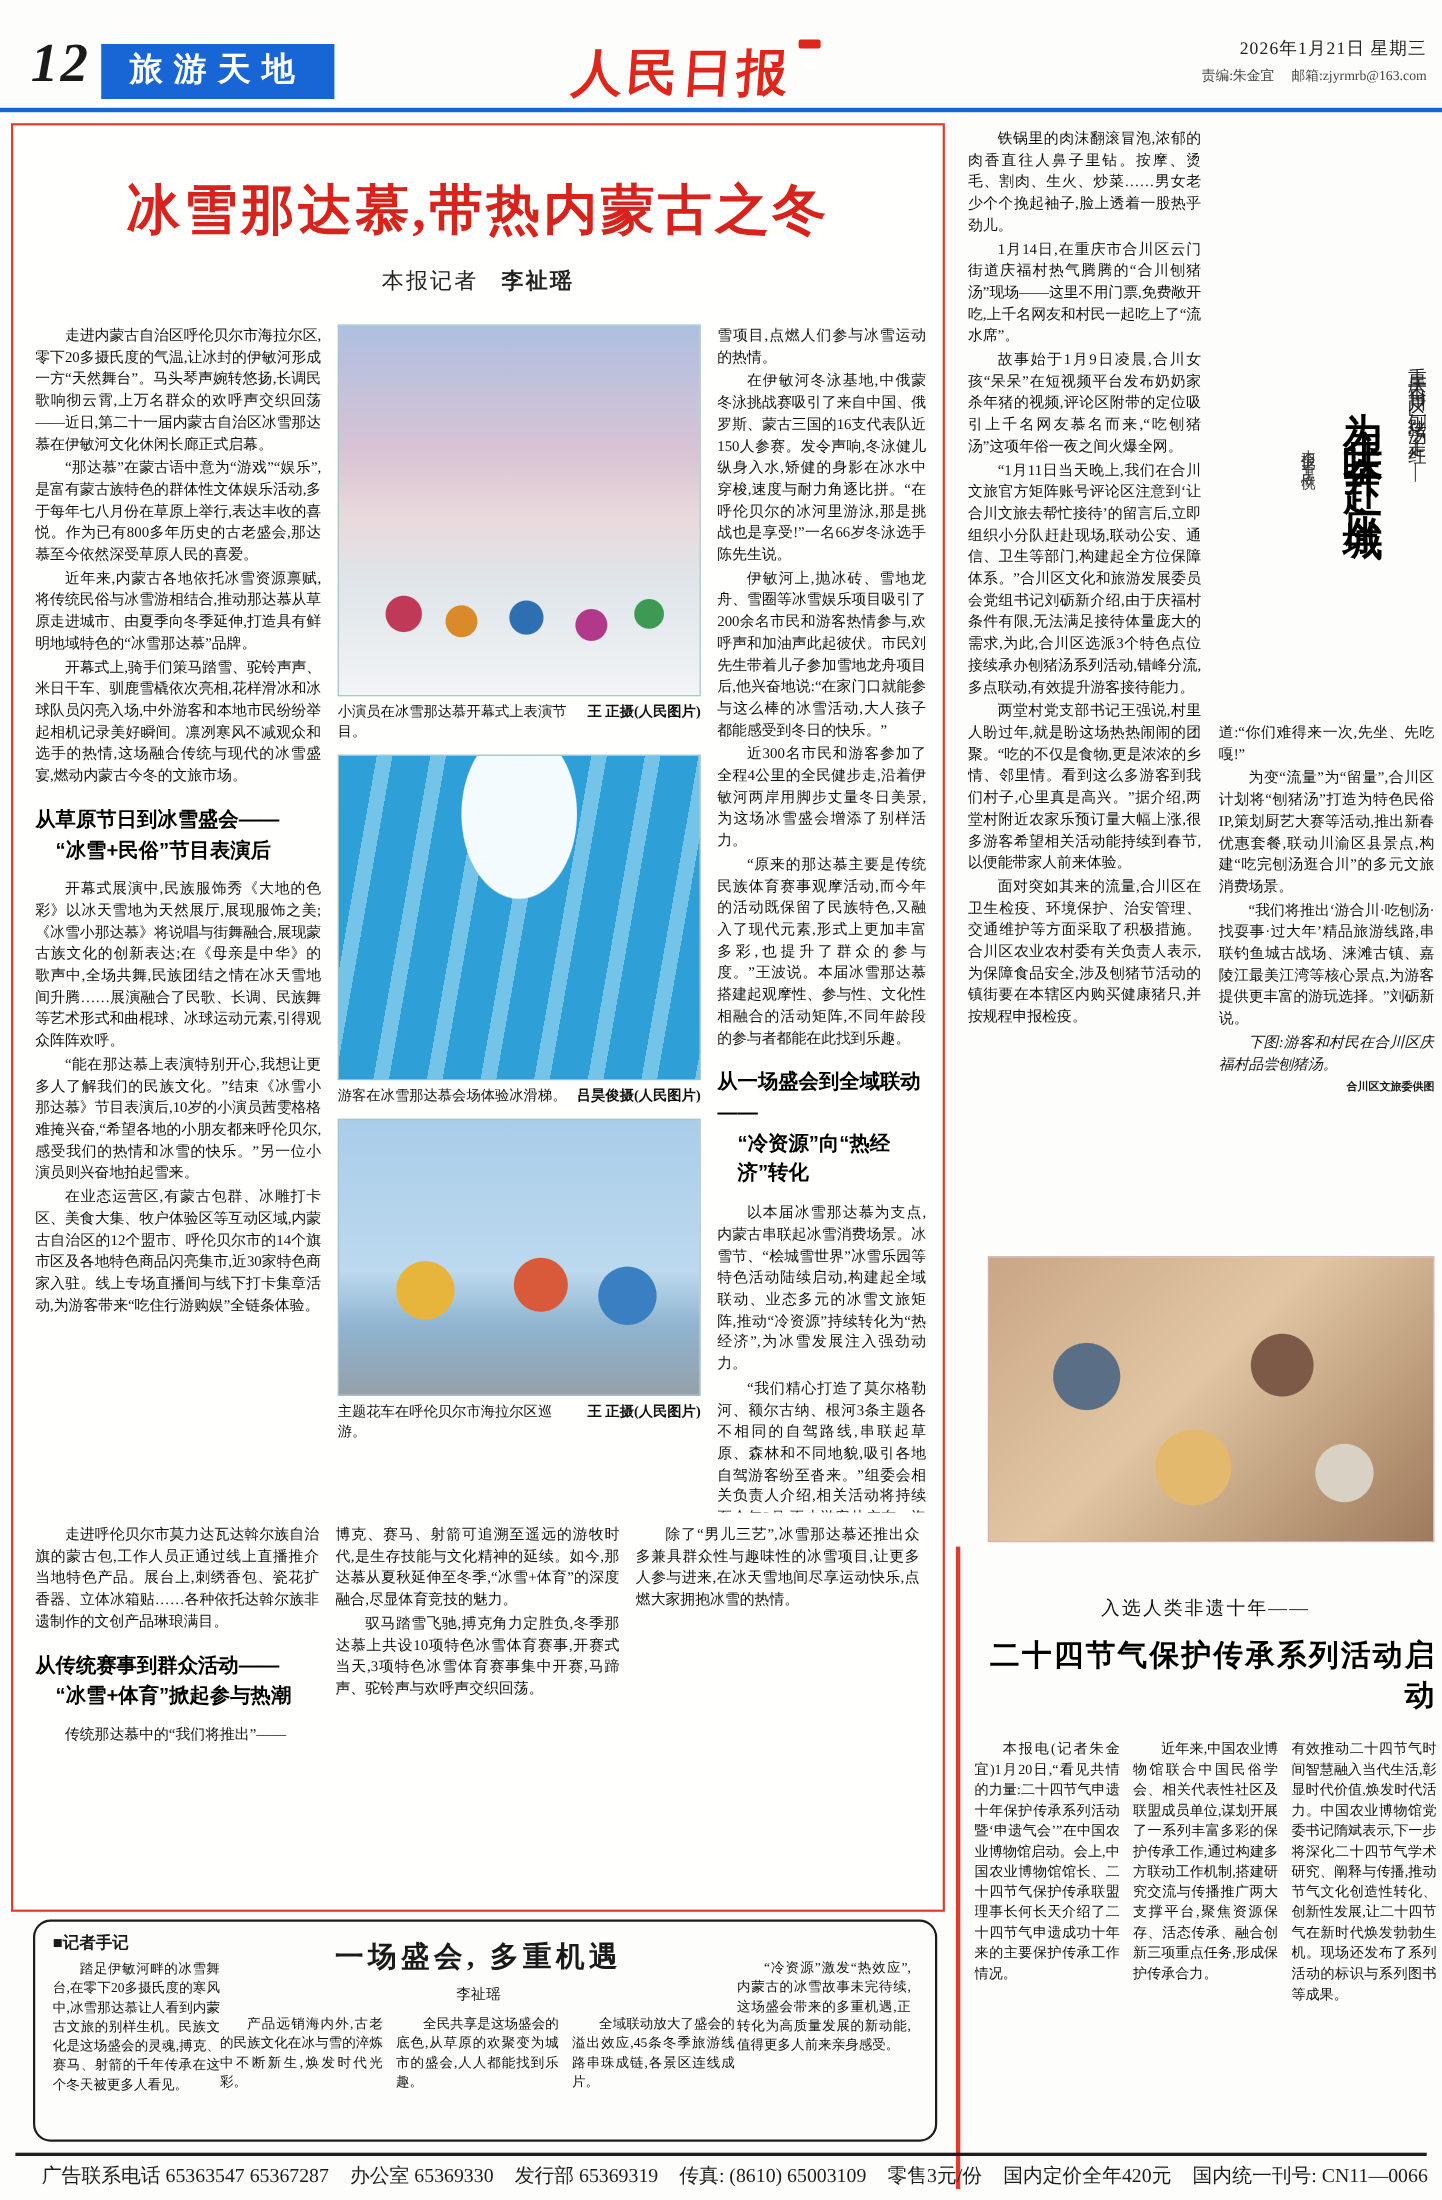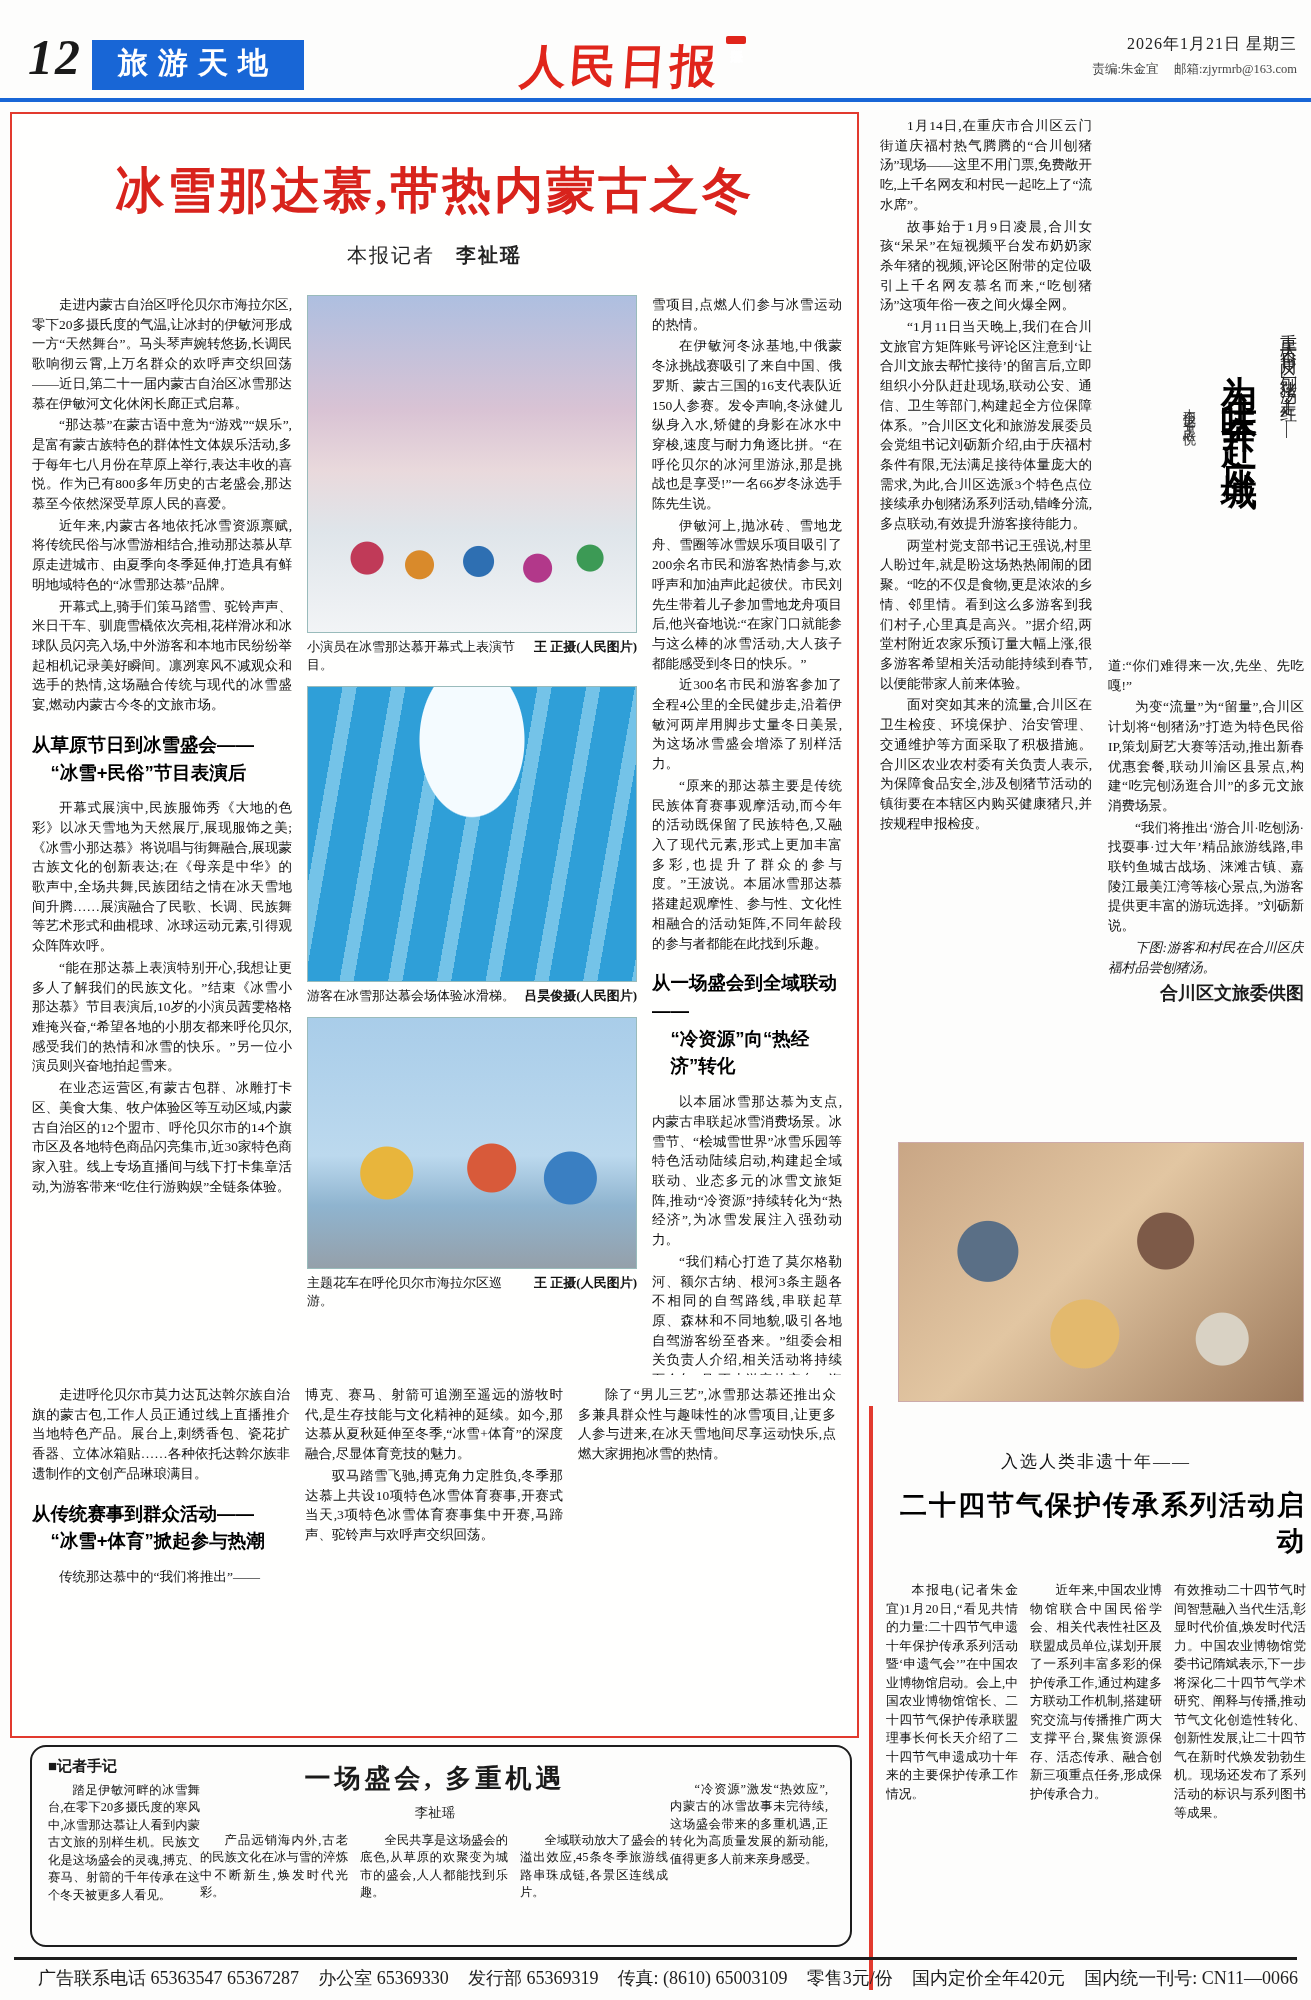--- a/index.html
+++ b/index.html
@@ -62,21 +62,21 @@
   
   .rsec{position:absolute;left:868px;top:112px;width:438px;height:1292px;}
   .r-col1{position:absolute;left:12px;top:4px;width:212px;height:1016px;overflow:hidden;}
   .r-head{position:absolute;left:244px;top:10px;width:188px;height:520px;writing-mode:vertical-rl;
         display:flex;flex-direction:column;align-items:center;}
   .r-kicker{font-size:17px;letter-spacing:6px;color:#222;margin-left:14px;}
   .r-main{font-size:36px;font-weight:bold;letter-spacing:14px;color:#000;margin-left:16px;margin-top:40px;}
   .r-byline{font-size:13px;letter-spacing:3px;color:#333;margin-left:18px;margin-top:60px;}
   .r-col2{position:absolute;left:240px;top:544px;width:196px;height:478px;overflow:hidden;}
   .photo-note{font-size:13px;font-style:italic;}
-  .photo-credit{text-align:right;font-weight:bold;font-size:18px;margin-top:4px;}
+  .photo-credit{text-align:right;font-weight:bold;font-size:10px;margin-top:4px;}
   .photoR{position:absolute;left:30px;top:1030px;width:404px;height:258px;border:1px solid #caa;
       background:
       radial-gradient(circle at 22% 42%, #5a6f86 0 30px, rgba(0,0,0,0) 31px),
       radial-gradient(circle at 66% 38%, #7d5a48 0 28px, rgba(0,0,0,0) 29px),
       radial-gradient(circle at 46% 74%, #e3b96d 0 34px, rgba(0,0,0,0) 35px),
       radial-gradient(circle at 80% 76%, #d9d2c4 0 26px, rgba(0,0,0,0) 27px),
       linear-gradient(135deg,#c9a685 0%,#e2c6a2 45%,#9d7a5c 100%);}
   
   .red-vrule{position:absolute;left:869px;top:1406px;width:4px;height:584px;background:#e23a2e;}
   .ssec{position:absolute;left:886px;top:1408px;width:420px;height:545px;}
@@ -198,20 +198,21 @@
         <p class="para">驭马踏雪飞驰,搏克角力定胜负,冬季那达慕上共设10项特色冰雪体育赛事,开赛式当天,3项特色冰雪体育赛事集中开赛,马蹄声、驼铃声与欢呼声交织回荡。</p>
       </div>
       <div class="bcol">
         <p class="para">除了“男儿三艺”,冰雪那达慕还推出众多兼具群众性与趣味性的冰雪项目,让更多人参与进来,在冰天雪地间尽享运动快乐,点燃大家拥抱冰雪的热情。</p>
       </div>
     </div>
   </div>
 
   <div class="rsec">
     <div class="r-col1">
+      <p class="para">铁锅里的肉沫翻滚冒泡,浓郁的肉香直往人鼻子里钻。按摩、烫毛、割肉、生火、炒菜……男女老少个个挽起袖子,脸上透着一股热乎劲儿。</p>
       <p class="para">1月14日,在重庆市合川区云门街道庆福村热气腾腾的“合川刨猪汤”现场——这里不用门票,免费敞开吃,上千名网友和村民一起吃上了“流水席”。</p>
       <p class="para">故事始于1月9日凌晨,合川女孩“呆呆”在短视频平台发布奶奶家杀年猪的视频,评论区附带的定位吸引上千名网友慕名而来,“吃刨猪汤”这项年俗一夜之间火爆全网。</p>
       <p class="para">“1月11日当天晚上,我们在合川文旅官方矩阵账号评论区注意到‘让合川文旅去帮忙接待’的留言后,立即组织小分队赶赴现场,联动公安、通信、卫生等部门,构建起全方位保障体系。”合川区文化和旅游发展委员会党组书记刘砺新介绍,由于庆福村条件有限,无法满足接待体量庞大的需求,为此,合川区选派3个特色点位接续承办刨猪汤系列活动,错峰分流,多点联动,有效提升游客接待能力。</p>
       <p class="para">两堂村党支部书记王强说,村里人盼过年,就是盼这场热热闹闹的团聚。“吃的不仅是食物,更是浓浓的乡情、邻里情。看到这么多游客到我们村子,心里真是高兴。”据介绍,两堂村附近农家乐预订量大幅上涨,很多游客希望相关活动能持续到春节,以便能带家人前来体验。</p>
       <p class="para">面对突如其来的流量,合川区在卫生检疫、环境保护、治安管理、交通维护等方面采取了积极措施。合川区农业农村委有关负责人表示,为保障食品安全,涉及刨猪节活动的镇街要在本辖区内购买健康猪只,并按规程申报检疫。</p>
     </div>
     <div class="r-head">
       <div class="r-kicker">重庆市合川区「刨猪汤」走红——</div>
       <div class="r-main">为年味奔赴一座城</div>
       <div class="r-byline">本报记者  王欣悦</div>

